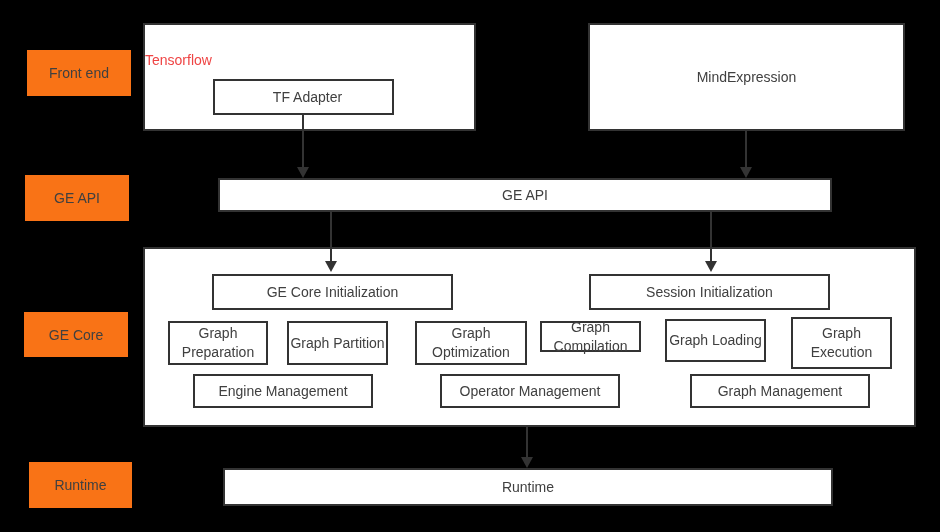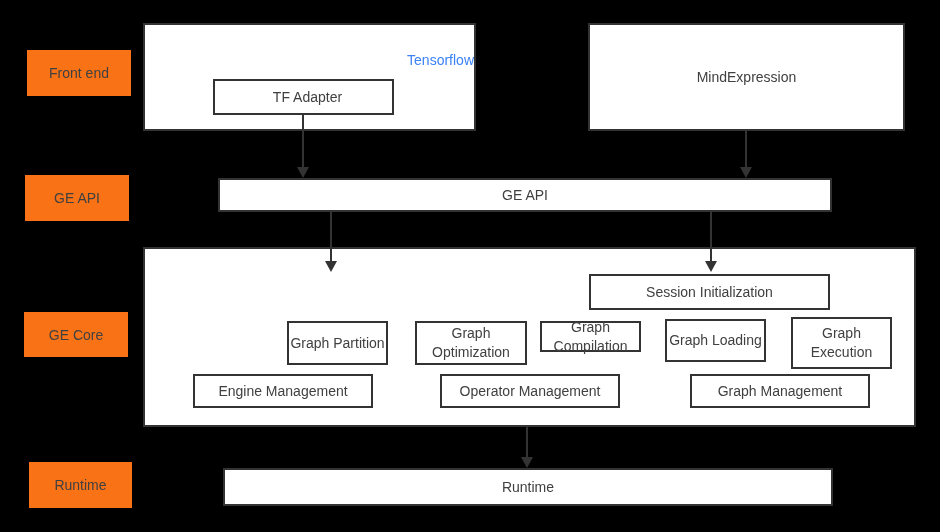--- a/index.html
+++ b/index.html
@@ -39,22 +39,22 @@
     text-align: center;
   }
   .container-box {
     display: block;
   }
   #tensorflow-title {
     position: absolute;
     left: 0;
     top: 26px;
     width: 100%;
-    text-align: right;
-    color: #3b82f6;
+    text-align: left;
+    color: #ef4444;
     font-size: 14px;
   }
   .stem {
     position: absolute;
     width: 2px;
     background: #333333;
   }
   .head {
     position: absolute;
     width: 0;
@@ -110,22 +110,24 @@
 
   <div class="box container-box" id="box-tensorflow">
     <div id="tensorflow-title">Tensorflow</div>
   </div>
   <div class="box" id="box-tf-adapter">TF Adapter</div>
   <div class="box" id="box-mindexpression">MindExpression</div>
 
   <div class="box" id="bar-ge-api">GE API</div>
 
   <div class="box container-box" id="box-ge-core"></div>
+  <div class="box" id="box-ge-core-init">GE Core Initialization</div>
   <div class="box" id="box-session-init">Session Initialization</div>
 
+  <div class="box" id="box-stage-0">Graph Preparation</div>
   <div class="box" id="box-stage-1">Graph Partition</div>
   <div class="box" id="box-stage-2">Graph Optimization</div>
   <div class="box" id="box-stage-3">Graph Compilation</div>
   <div class="box" id="box-stage-4">Graph Loading</div>
   <div class="box" id="box-stage-5">Graph Execution</div>
 
   <div class="box" id="box-mgmt-0">Engine Management</div>
   <div class="box" id="box-mgmt-1">Operator Management</div>
   <div class="box" id="box-mgmt-2">Graph Management</div>
 

